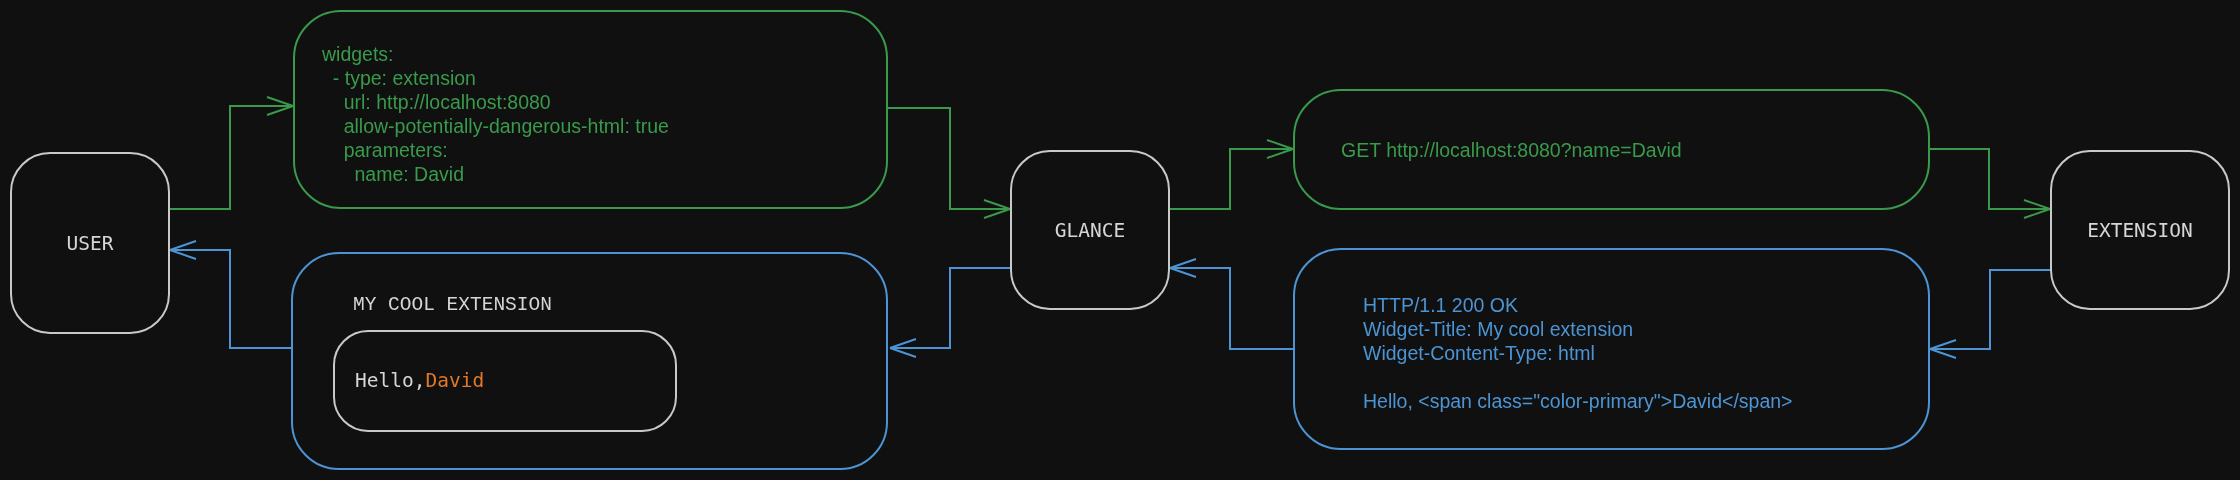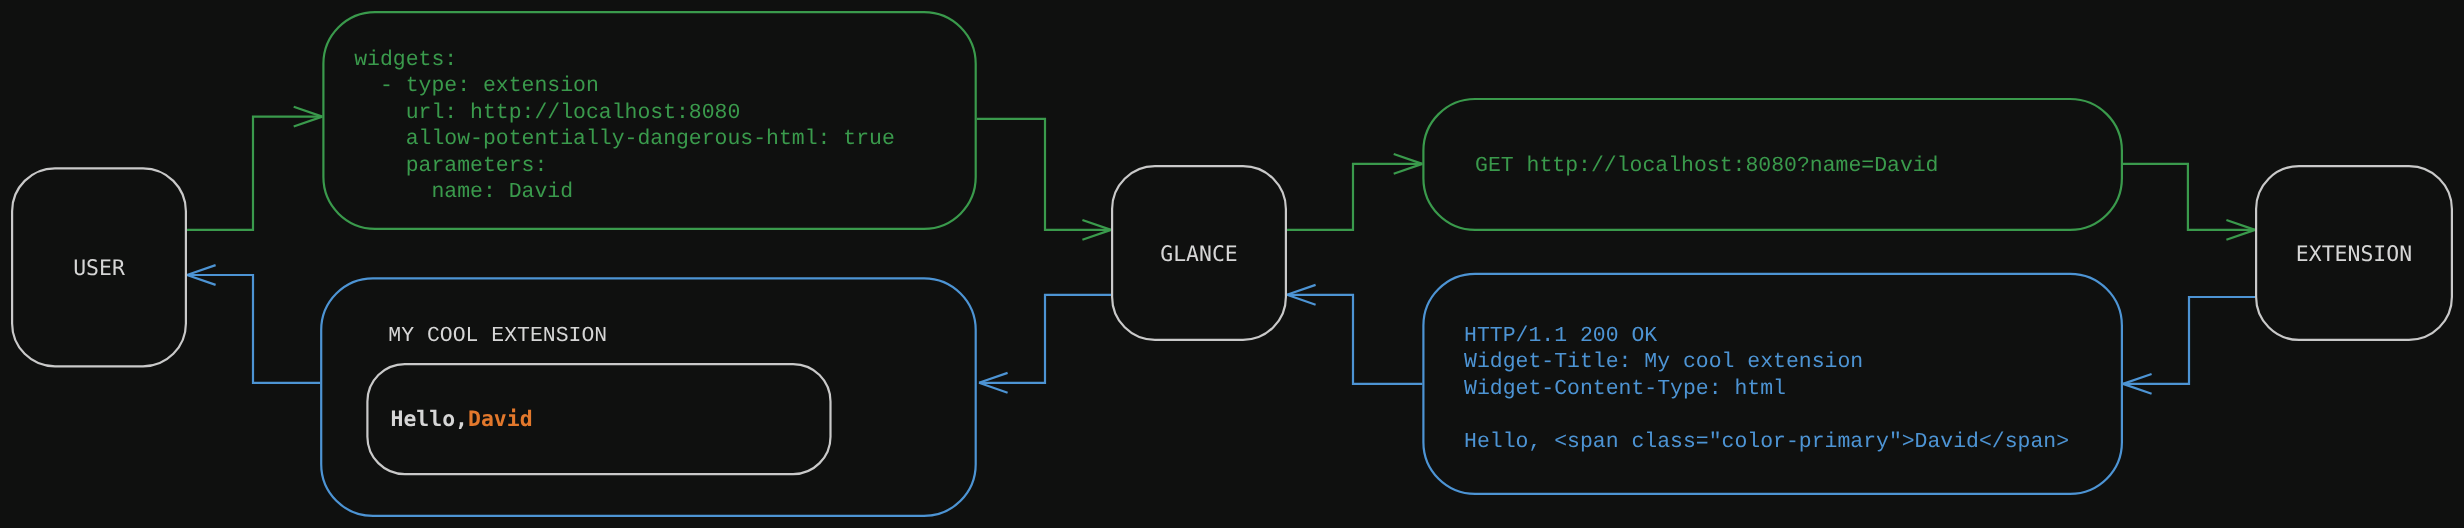--- a/index.html
+++ b/index.html
@@ -24,40 +24,40 @@
     color:var(--text,#d6d6d6);font-size:19.5px;letter-spacing:0;
   }
   #node-user{left:10px;top:152px;width:160px;height:182px;}
   #node-glance{left:1010px;top:150px;width:160px;height:160px;}
   #node-extension{left:2050px;top:150px;width:180px;height:160px;}
 
   .codebox{position:absolute;box-sizing:border-box;border-radius:48px;border:2px solid;}
   .codebox.green{border-color:var(--green,#3a9a4c);color:var(--green,#3a9a4c);}
   .codebox.blue{border-color:var(--blue,#4d94d4);color:var(--blue,#4d94d4);}
   .codebox pre{
-    margin:0;font-family:Liberation Mono, monospace;
+    margin:0;font-family:Liberation Sans, sans-serif;
     font-size:19.5px;line-height:24px;white-space:pre;
   }
   #box-config{left:293px;top:10px;width:595px;height:199px;}
   #box-config pre{padding:30px 0 0 27px;}
   #box-request{left:1293px;top:89px;width:637px;height:121px;display:flex;align-items:center;}
   #box-request pre{padding-left:46px;}
   #box-response{left:1293px;top:248px;width:637px;height:202px;}
-  #box-response pre{padding:43px 0 0 36px;}
+  #box-response pre{padding:43px 0 0 68px;}
 
   #box-widget{left:291px;top:252px;width:597px;height:218px;}
   .widget-title{
     position:absolute;left:60px;top:39px;line-height:24px;
     font-size:19.5px;color:var(--text,#d6d6d6);font-family:Liberation Mono, monospace;
   }
   .widget-inner{
-    position:absolute;left:40px;top:76px;width:423px;height:102px;
+    position:absolute;left:40px;top:76px;width:344px;height:102px;
     box-sizing:border-box;border:2px solid var(--node_border,#c9c9c9);
     border-radius:35px;display:flex;align-items:center;padding-left:20px;
-    color:var(--text,#d6d6d6);font-size:19.5px;line-height:24px;font-weight:bold;
+    color:var(--text,#d6d6d6);font-size:19.5px;line-height:24px;
   }
   .widget-inner .orange{color:var(--orange,#e2782c);}
 </style>
 </head>
 <body>
 
 <div class="canvas">
 
   <svg class="edges" viewBox="0 0 2240 480">
 

